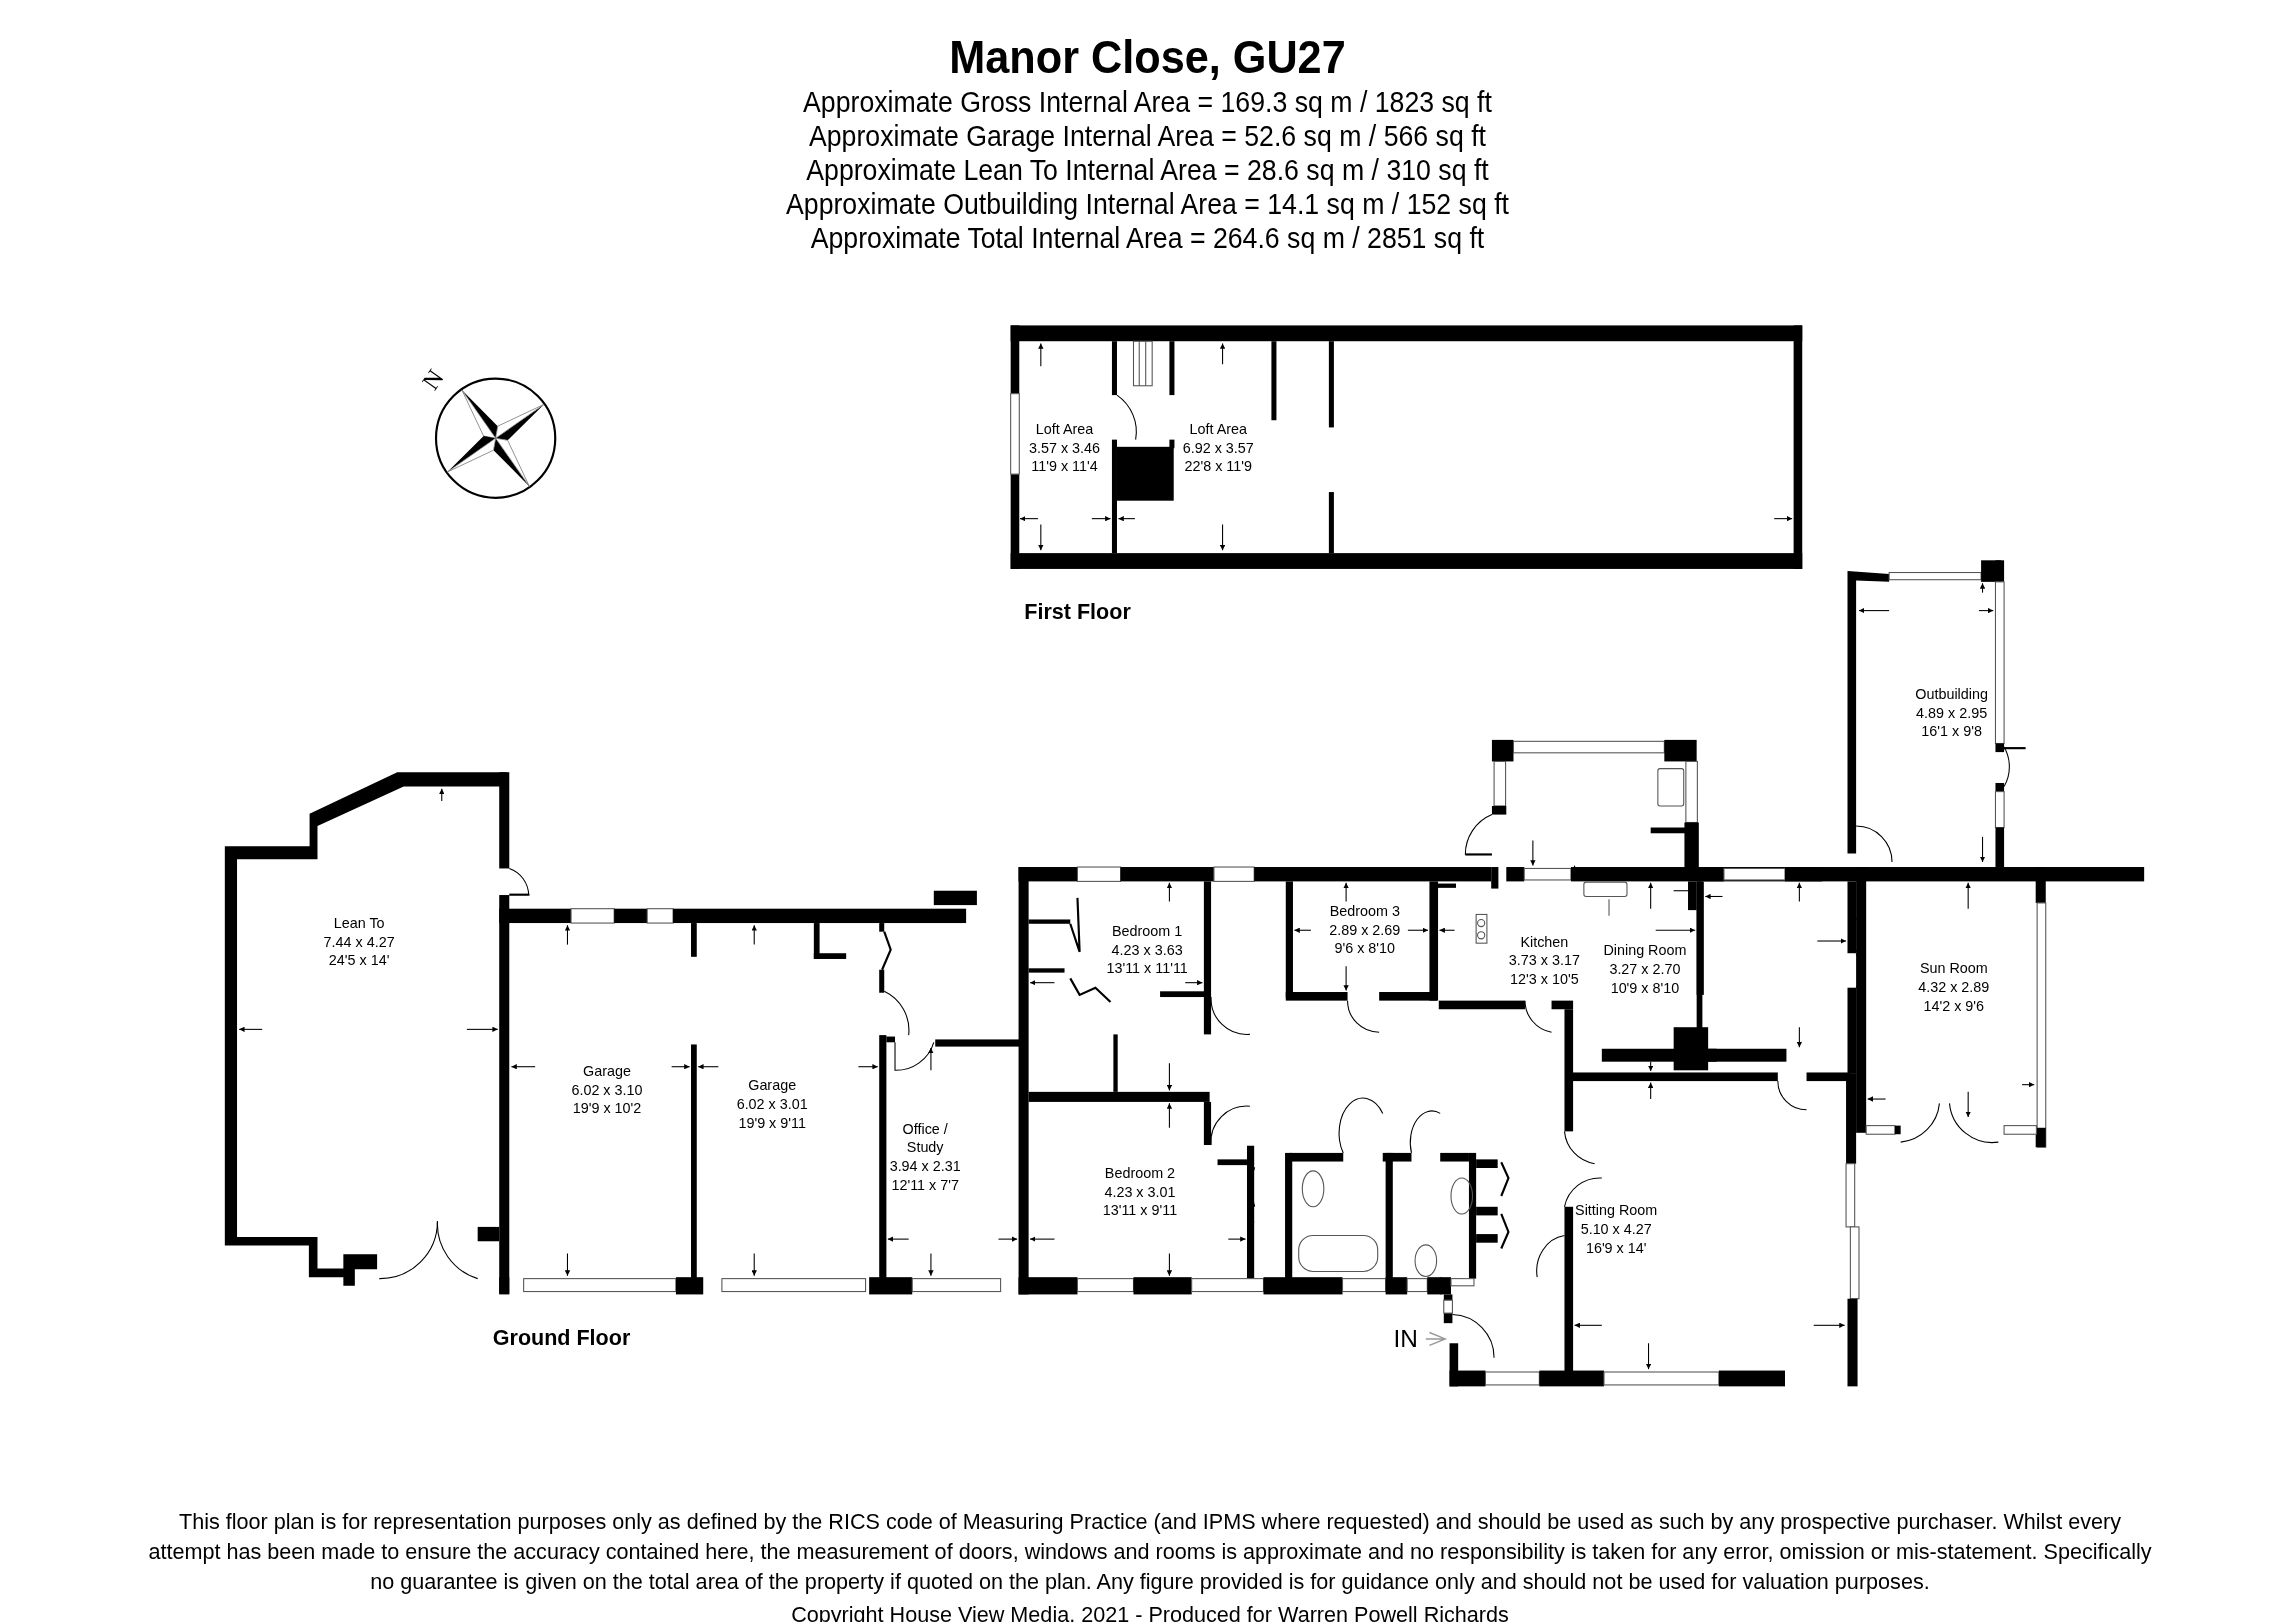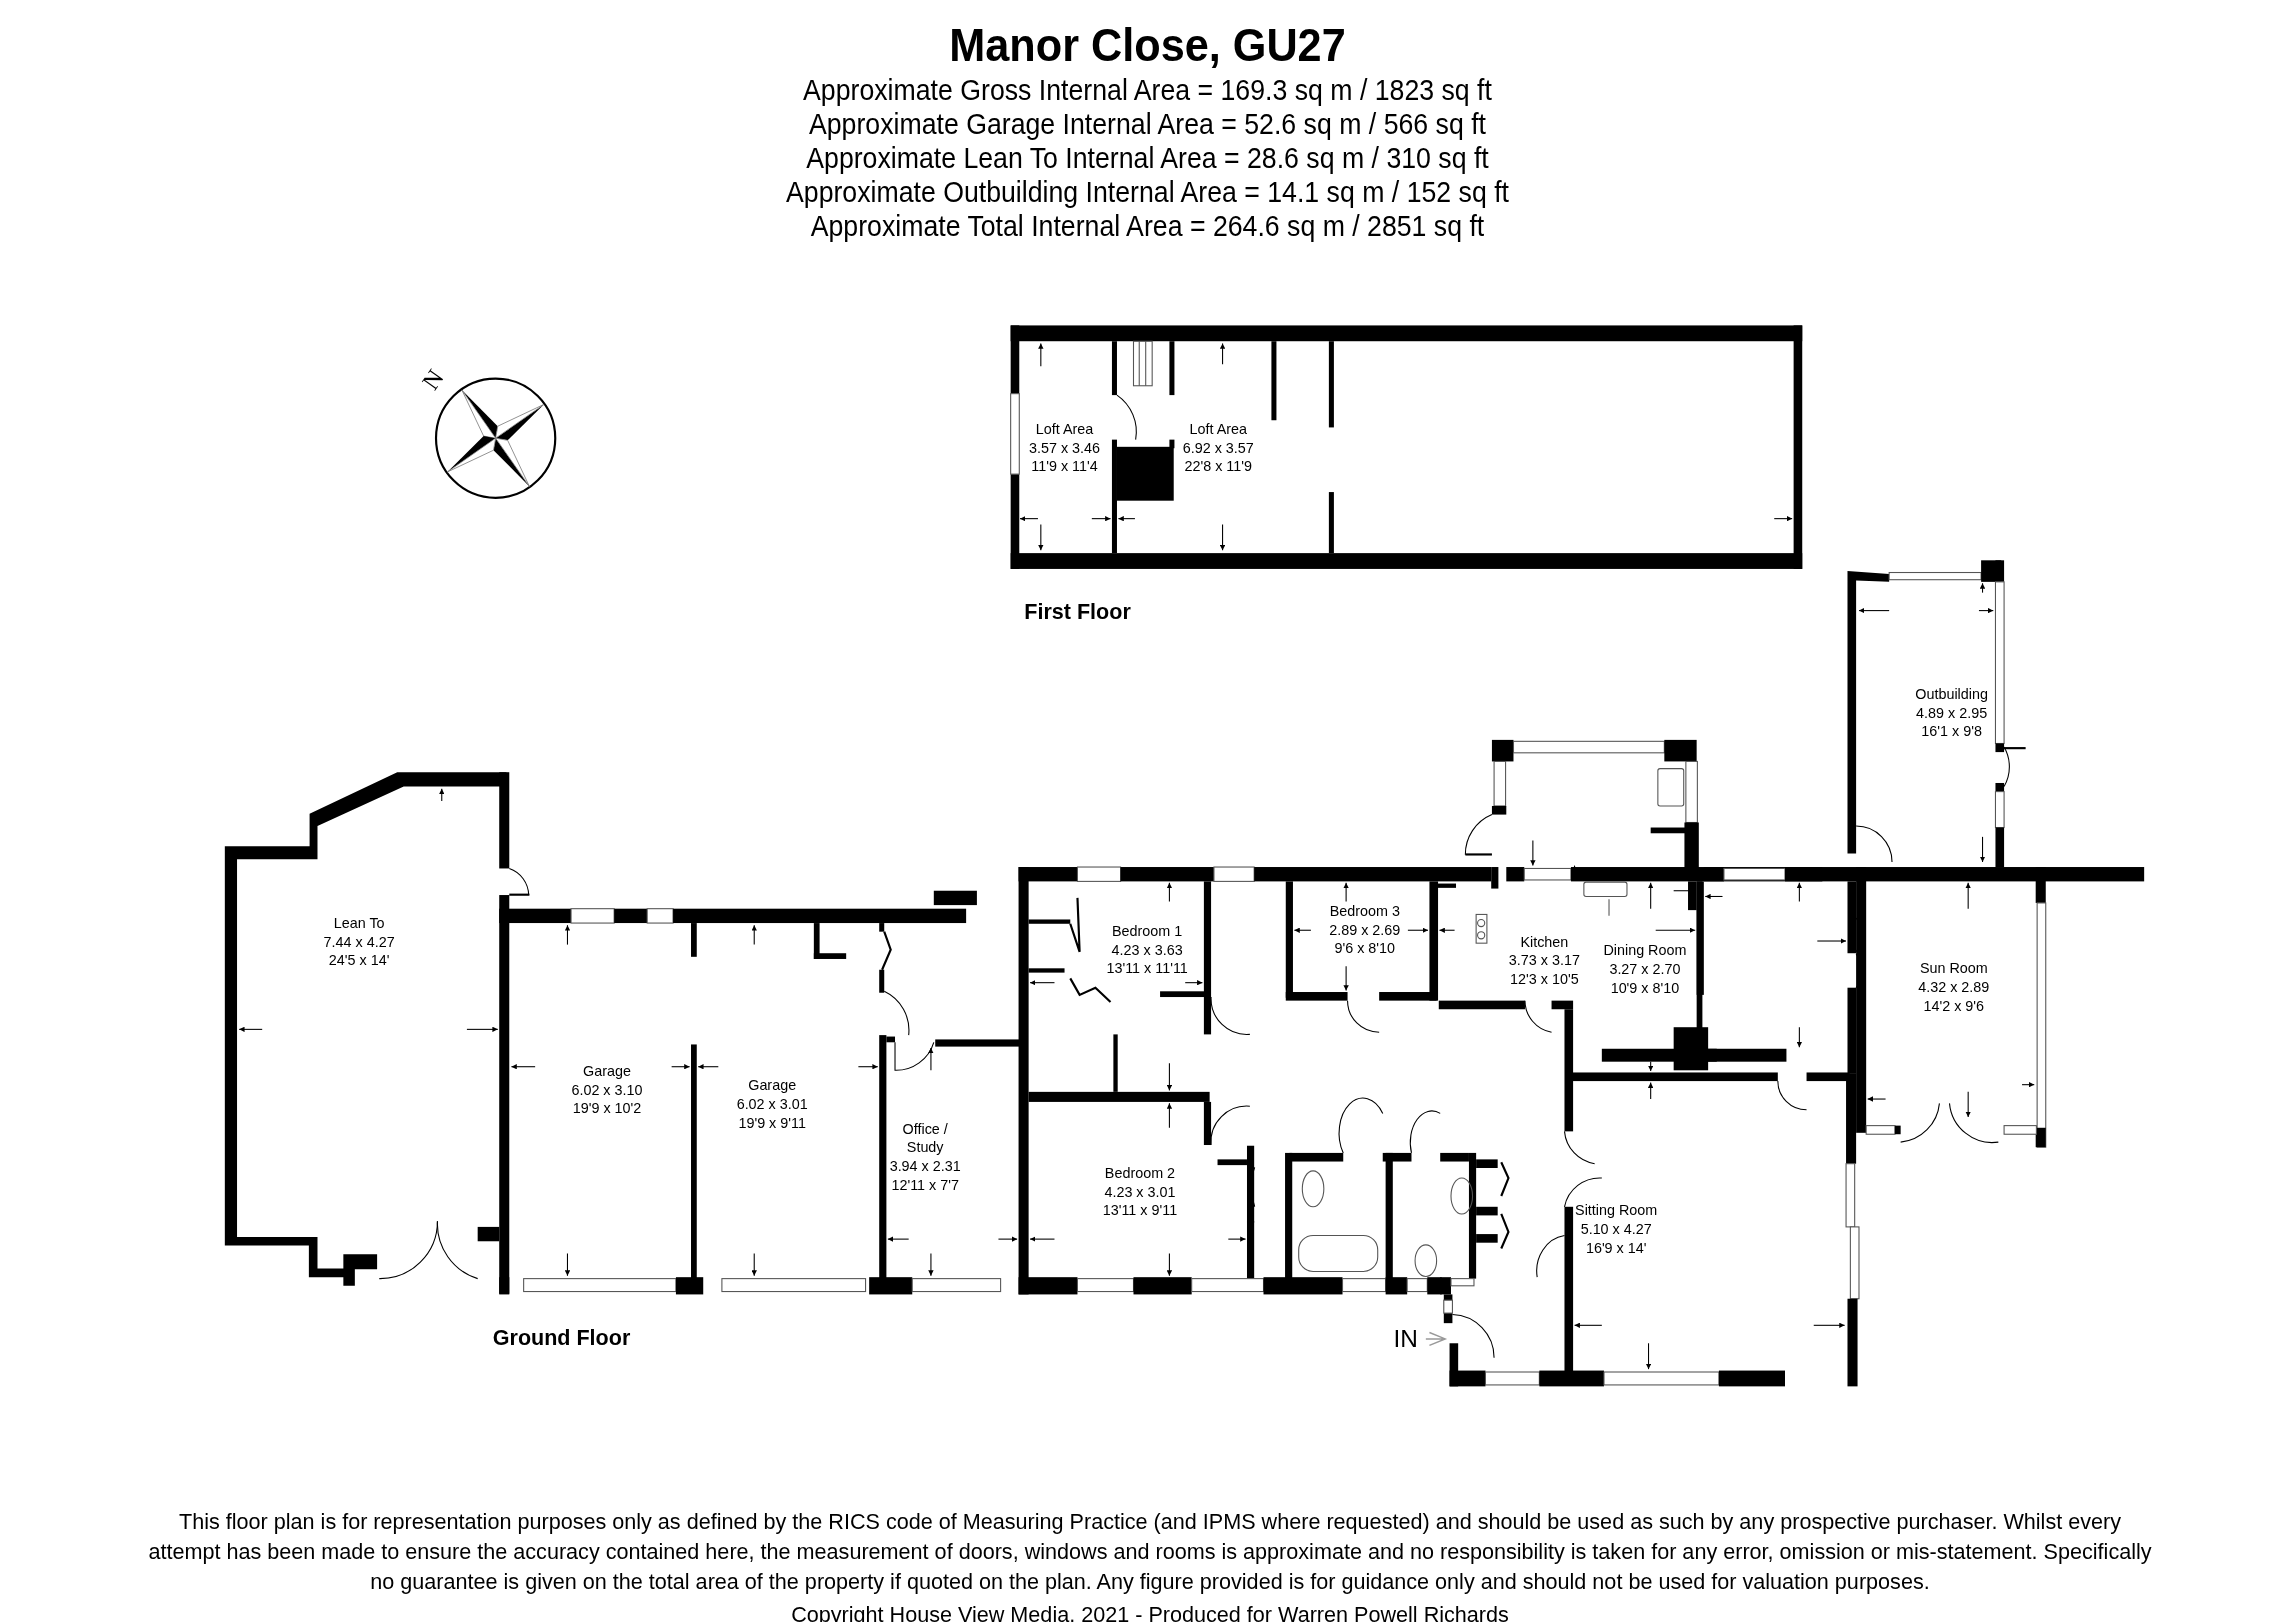--- a/index.html
+++ b/index.html
@@ -1,18 +1,18 @@
 <!DOCTYPE html>
 <html style="font-size:11.5px"><head>
 <meta charset="utf-8">
 <style>
   html, body { margin:0; padding:0; background:#ffffff; }
   body { width:2295px; height:1622px; position:relative; overflow:hidden;
          font-family:"Liberation Sans", sans-serif; color:#000; }
-  .header { position:absolute; left:0; top:17px; width:2295px; text-align:center; }
+  .header { position:absolute; left:0; top:29px; width:2295px; text-align:center; }
   .title { font-family:"Liberation Sans", sans-serif; font-weight:bold; font-size:47px; line-height:56px;
            transform:scaleX(0.92); }
   .area-line { font-size:29px; line-height:34px; transform:scaleX(0.92); }
   svg.plan { position:absolute; left:0; top:0; }
   .room-label { font-family:"Liberation Sans", sans-serif; font-size:20px; text-anchor:middle; fill:#000; }
   .floor-label { font-family:"Liberation Sans", sans-serif; font-weight:bold; font-size:30px; fill:#000; }
   .in-label { font-family:"Liberation Sans", sans-serif; font-size:34px; fill:#000; }
   .footer { position:absolute; left:144px; top:1507px; width:2012px; text-align:center;
             font-size:21.6px; line-height:30px; }
   .footer .disc { display:block; }

